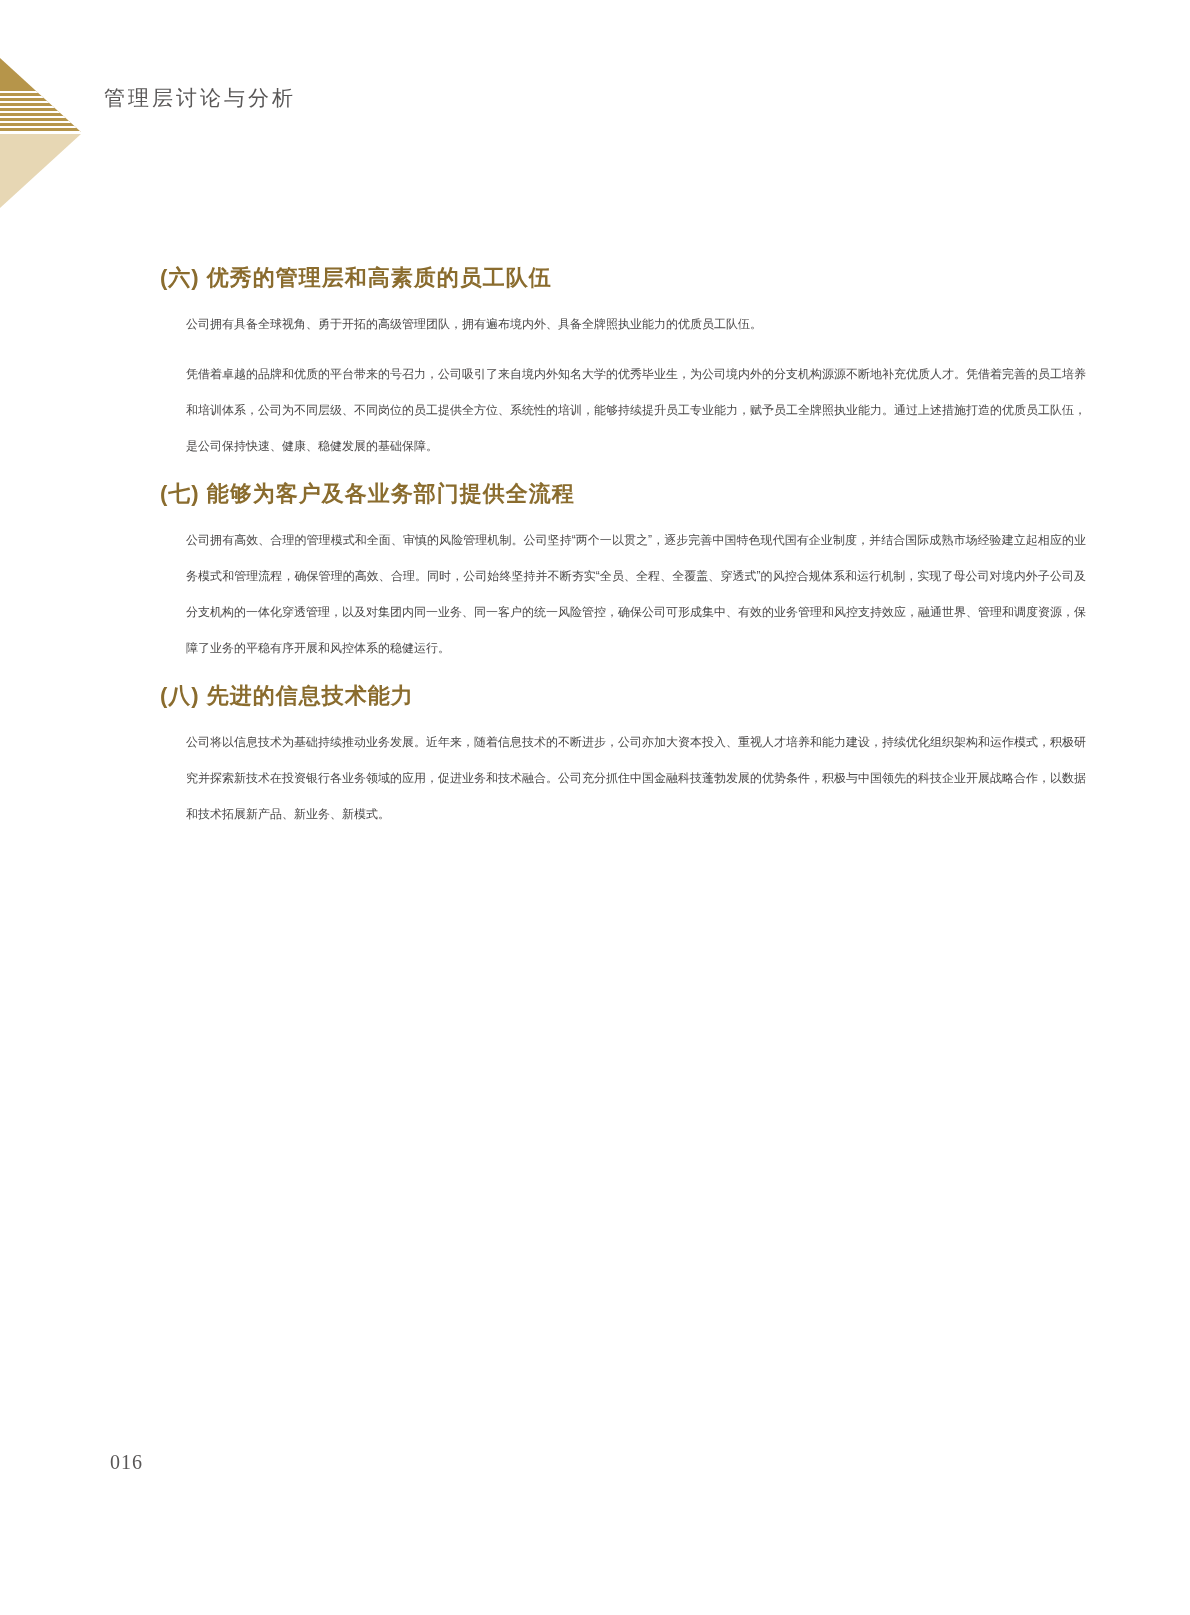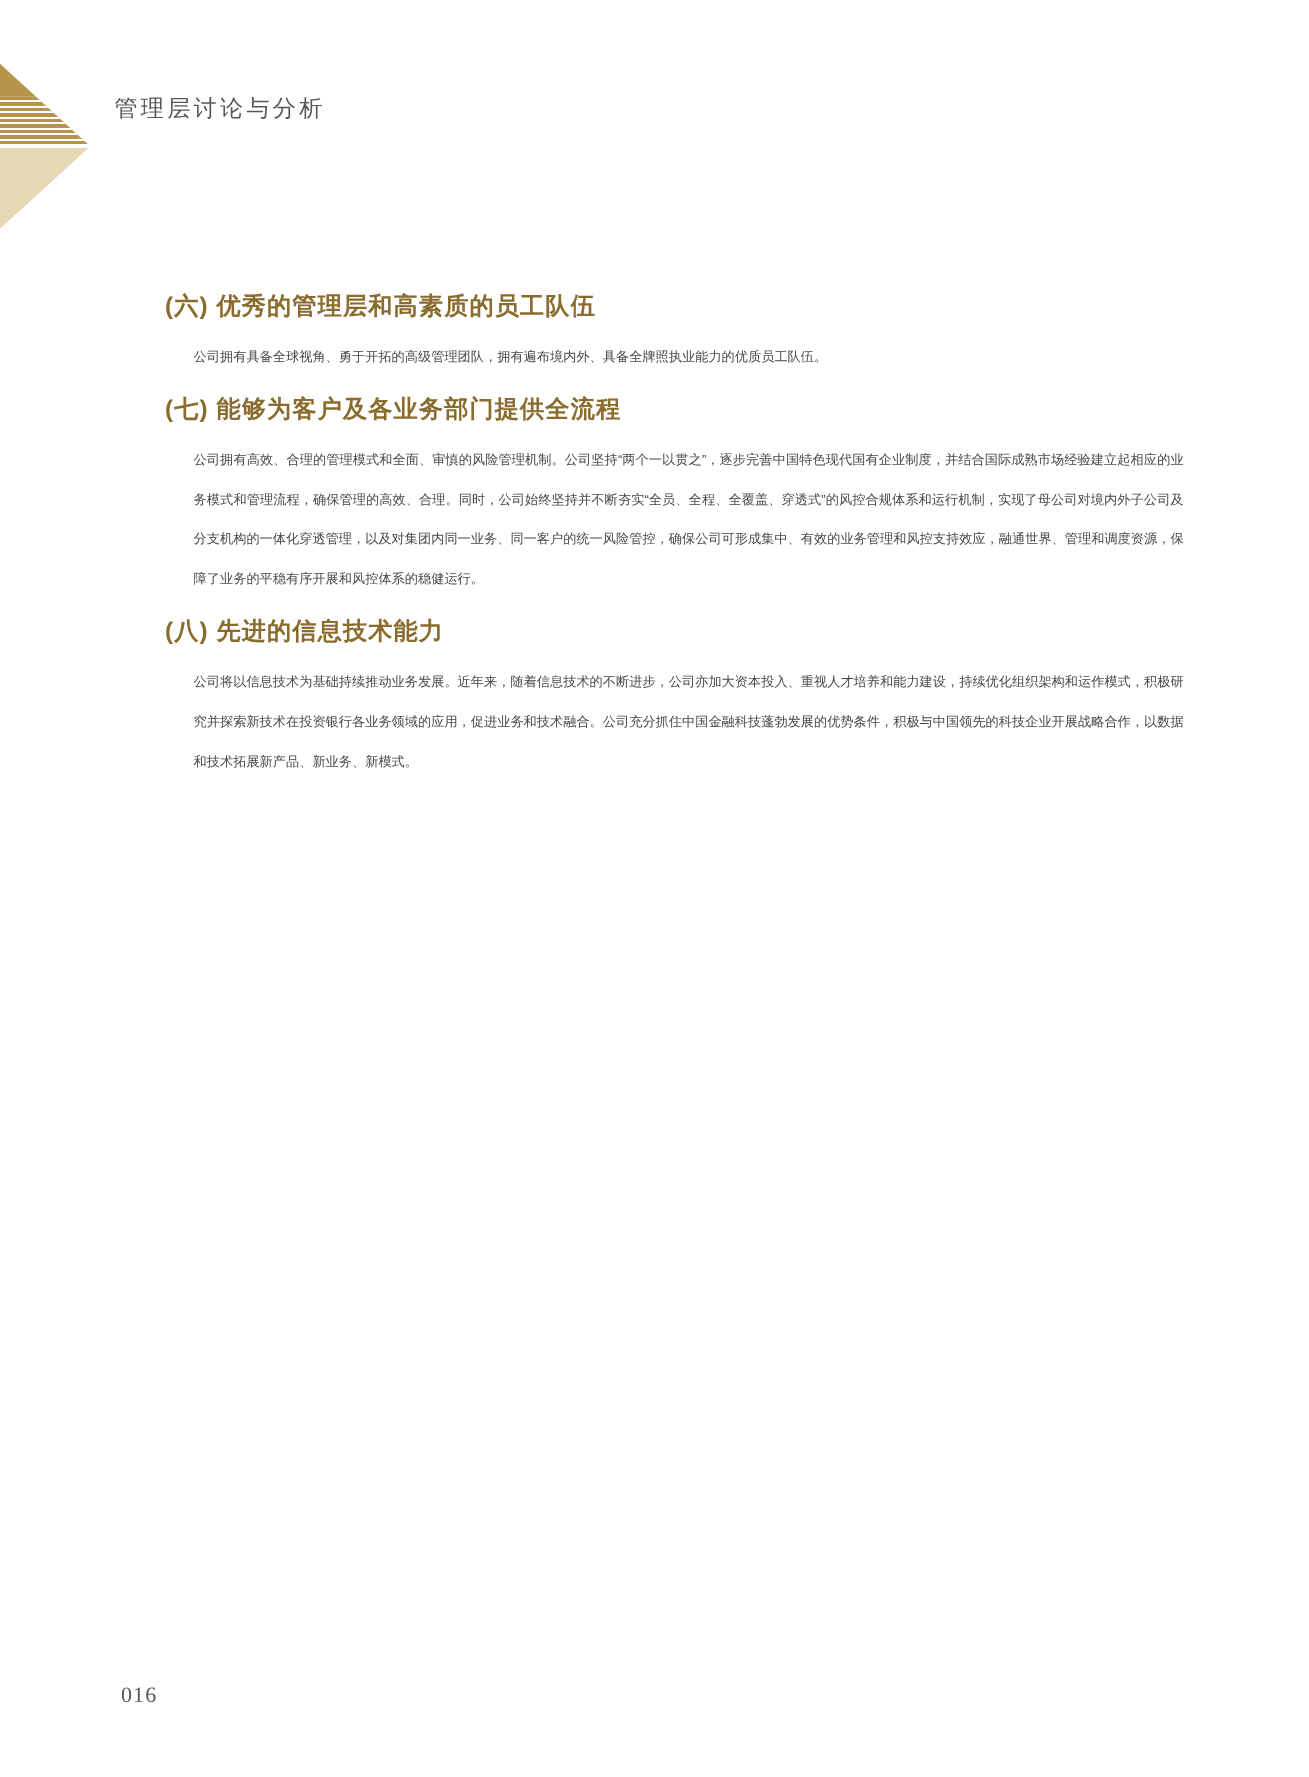--- a/index.html
+++ b/index.html
@@ -32,21 +32,21 @@
 
   .header-title {
     position: absolute; left: 104px; top: 84px;
     font-family: Liberation Sans, sans-serif;
     font-size: 21px;
     letter-spacing: 3px;
     color: var(--muted, #595757);
   }
 
   .content {
-    position: absolute; left: 150px; top: 264px; width: 945px;
+    position: absolute; left: 160px; top: 264px; width: 945px;
   }
   .section { margin-bottom: 16px; }
   .sec-heading {
     font-size: 22px;
     line-height: 28px;
     font-weight: bold;
     color: var(--heading-color, #8a6c2e);
     margin: 0 0 14px 0;
     letter-spacing: 1px;
   }
@@ -54,21 +54,21 @@
   .body-p {
     width: 900px;
     font-size: 12px;
     line-height: 36px;
     text-align: justify;
     color: var(--body-color, #4a4848);
     margin: 0 0 14px 0;
   }
 
   .page-number {
-    position: absolute; left: 110px; top: 1530px;
+    position: absolute; left: 110px; top: 1451px;
     font-family: "Liberation Serif", serif;
     font-size: 20px;
     letter-spacing: 1px;
     color: var(--muted, #595757);
   }
 </style>
 </head>
 <body>
 
 <div class="page">
@@ -78,20 +78,21 @@
     <div class="logo-beige"></div>
   </div>
 
   <div class="header-title">管理层讨论与分析</div>
 
   <main class="content" id="sections-root">
       <section class="section">
         <h2 class="sec-heading">(六) 优秀的管理层和高素质的员工队伍</h2>
         <div class="paras">
           <p class="body-p">公司拥有具备全球视角、勇于开拓的高级管理团队，拥有遍布境内外、具备全牌照执业能力的优质员工队伍。</p>
+          <p class="body-p">凭借着卓越的品牌和优质的平台带来的号召力，公司吸引了来自境内外知名大学的优秀毕业生，为公司境内外的分支机构源源不断地补充优质人才。凭借着完善的员工培养和培训体系，公司为不同层级、不同岗位的员工提供全方位、系统性的培训，能够持续提升员工专业能力，赋予员工全牌照执业能力。通过上述措施打造的优质员工队伍，是公司保持快速、健康、稳健发展的基础保障。</p>
         </div>
       </section>
       <section class="section">
         <h2 class="sec-heading">(七) 能够为客户及各业务部门提供全流程</h2>
         <div class="paras">
           <p class="body-p">公司拥有高效、合理的管理模式和全面、审慎的风险管理机制。公司坚持“两个一以贯之”，逐步完善中国特色现代国有企业制度，并结合国际成熟市场经验建立起相应的业务模式和管理流程，确保管理的高效、合理。同时，公司始终坚持并不断夯实“全员、全程、全覆盖、穿透式”的风控合规体系和运行机制，实现了母公司对境内外子公司及分支机构的一体化穿透管理，以及对集团内同一业务、同一客户的统一风险管控，确保公司可形成集中、有效的业务管理和风控支持效应，融通世界、管理和调度资源，保障了业务的平稳有序开展和风控体系的稳健运行。</p>
         </div>
       </section>
       <section class="section">
         <h2 class="sec-heading">(八) 先进的信息技术能力</h2>

